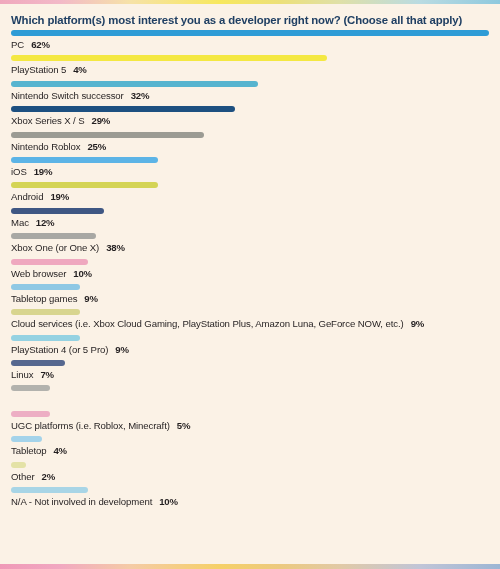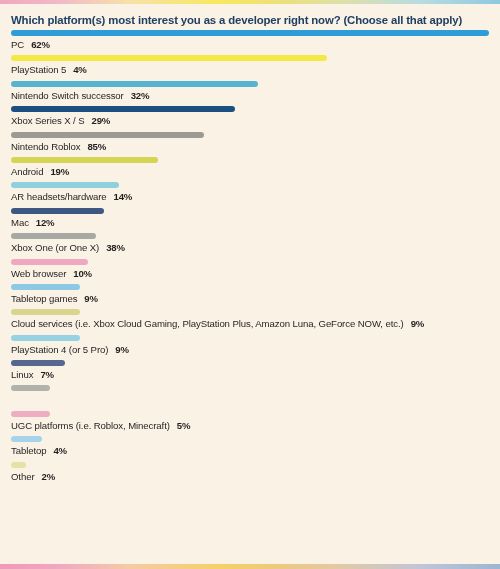--- a/index.html
+++ b/index.html
@@ -111,29 +111,29 @@
         <div class="row">
           <div class="bar" style="width: 246.7px; background: rgb(86, 180, 207);"></div>
           <div class="lbl"><span class="name">Nintendo Switch successor</span><span class="val">32%</span></div>
         </div>
         <div class="row">
           <div class="bar" style="width: 223.6px; background: rgb(29, 80, 128);"></div>
           <div class="lbl"><span class="name">Xbox Series X / S</span><span class="val">29%</span></div>
         </div>
         <div class="row">
           <div class="bar" style="width: 192.7px; background: rgb(155, 155, 147);"></div>
-          <div class="lbl"><span class="name">Nintendo Roblox</span><span class="val">85%</span></div>
+          <div class="lbl"><span class="name">Nintendo Roblox</span><span class="val">25%</span></div>
+        </div>
+        <div class="row">
+          <div class="bar" style="width: 146.5px; background: rgb(92, 180, 230);"></div>
+          <div class="lbl"><span class="name">iOS</span><span class="val">19%</span></div>
         </div>
         <div class="row">
           <div class="bar" style="width: 146.5px; background: rgb(212, 212, 85);"></div>
           <div class="lbl"><span class="name">Android</span><span class="val">19%</span></div>
-        </div>
-        <div class="row">
-          <div class="bar" style="width: 107.9px; background: rgb(143, 208, 222);"></div>
-          <div class="lbl"><span class="name">AR headsets/hardware</span><span class="val">14%</span></div>
         </div>
         <div class="row">
           <div class="bar" style="width: 92.5px; background: rgb(63, 87, 131);"></div>
           <div class="lbl"><span class="name">Mac</span><span class="val">12%</span></div>
         </div>
         <div class="row">
           <div class="bar" style="width: 84.8px; background: rgb(168, 168, 164);"></div>
           <div class="lbl"><span class="name">Xbox One (or One X)</span><span class="val">38%</span></div>
         </div>
         <div class="row">
@@ -164,15 +164,19 @@
           <div class="lbl"><span class="name">UGC platforms (i.e. Roblox, Minecraft)</span><span class="val">5%</span></div>
         </div>
         <div class="row">
           <div class="bar" style="width: 30.8px; background: rgb(164, 211, 234);"></div>
           <div class="lbl"><span class="name">Tabletop</span><span class="val">4%</span></div>
         </div>
         <div class="row">
           <div class="bar" style="width: 15.4px; background: rgb(228, 226, 166);"></div>
           <div class="lbl"><span class="name">Other</span><span class="val">2%</span></div>
         </div>
+        <div class="row">
+          <div class="bar" style="width: 77.1px; background: rgb(168, 213, 230);"></div>
+          <div class="lbl"><span class="name">N/A - Not involved in development</span><span class="val">10%</span></div>
+        </div>
       </div>
   </div>
 </div>
 
 </body></html>

